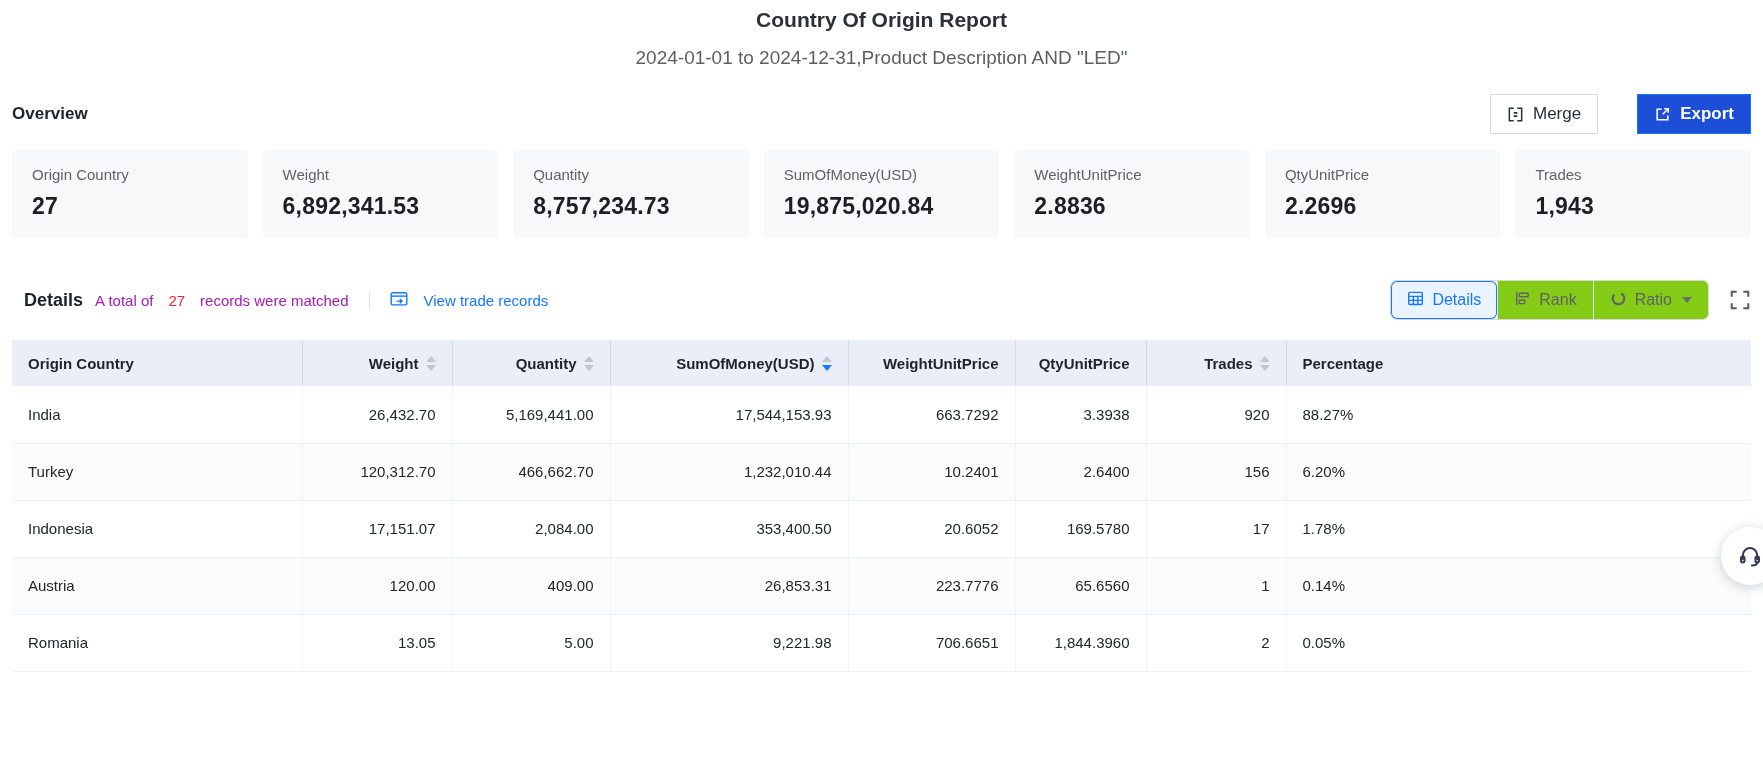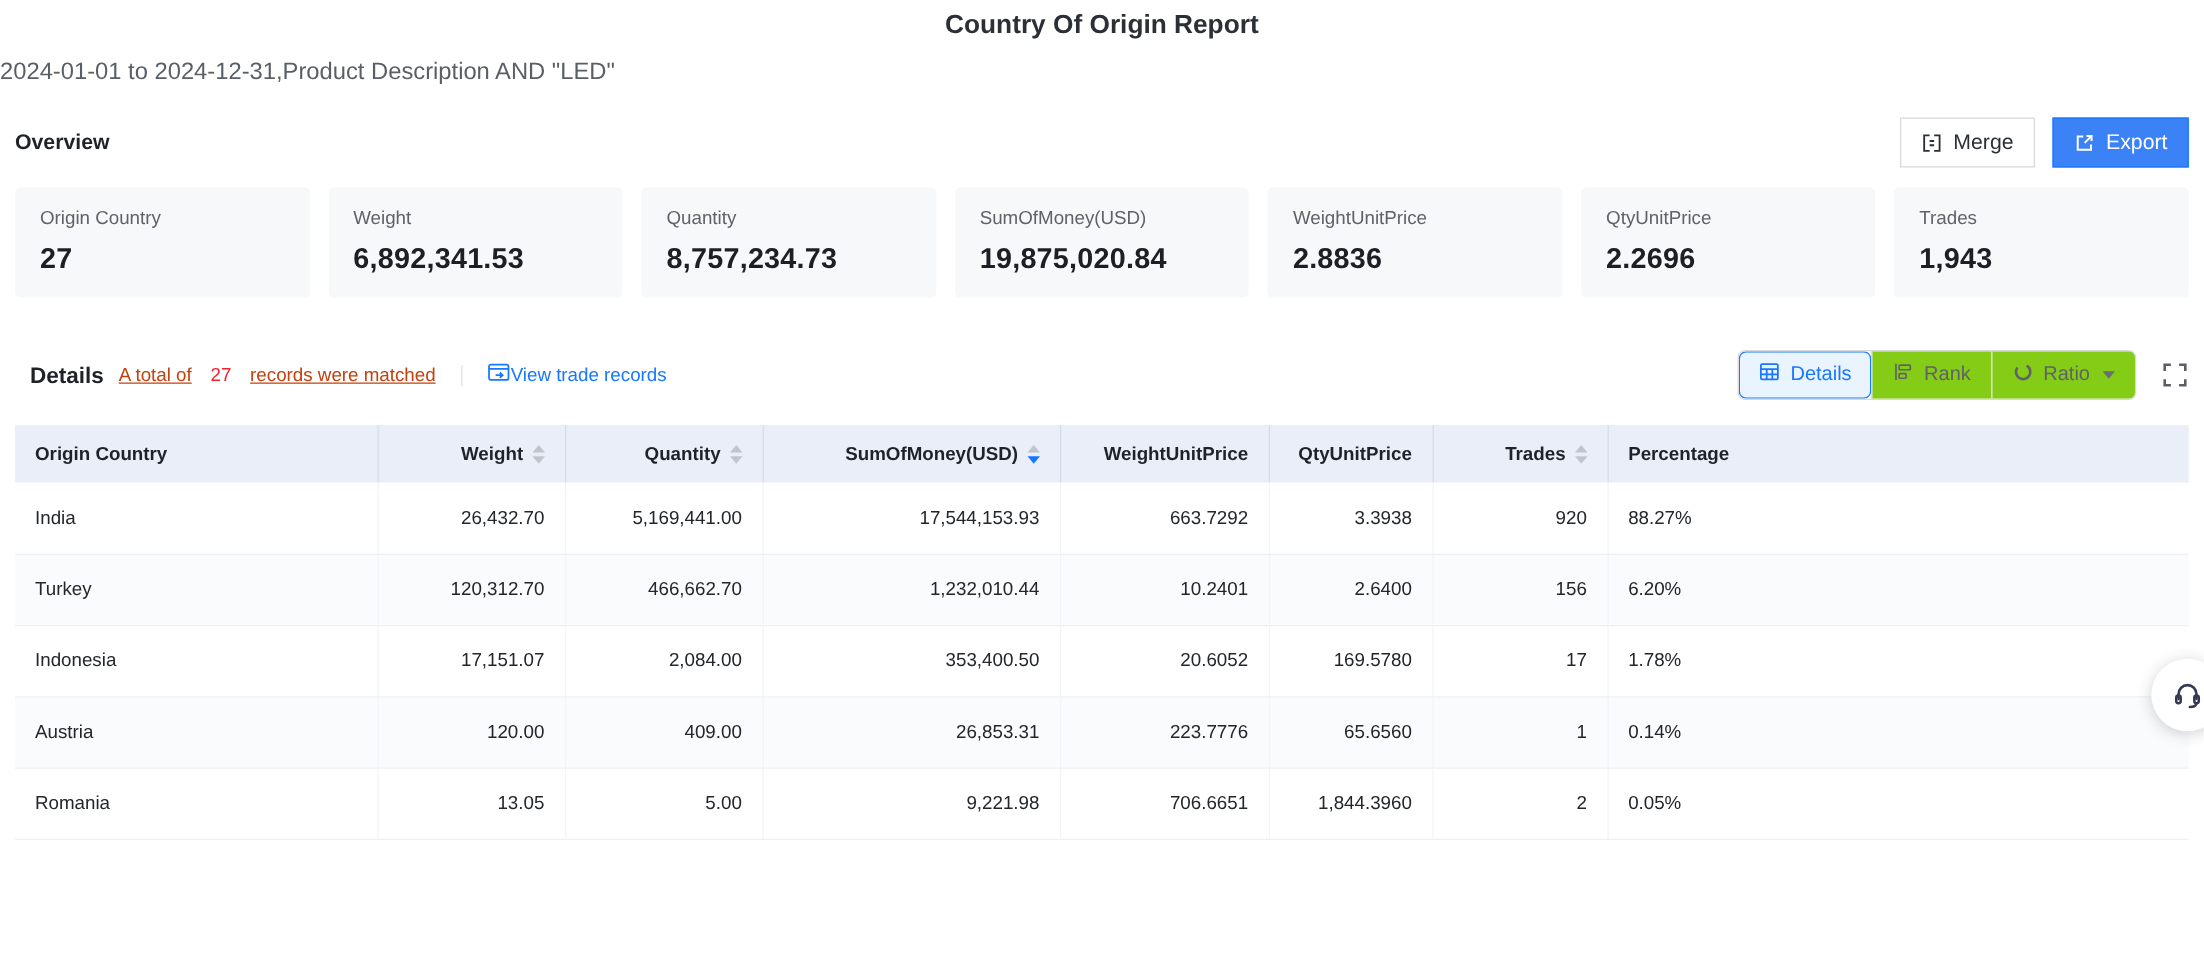--- a/index.html
+++ b/index.html
@@ -13,20 +13,21 @@
   }
   
   .page-title {
     text-align: center;
     padding-top: 8px;
     font-size: 21px;
     font-weight: 700;
     color: #2b2f36;
   }
   .page-subtitle {
+    text-align: center;
     margin-top: 15px;
     font-size: 19px;
     font-weight: 500;
     color: #5a5f66;
   }
   
   .overview-bar {
     margin-top: 25px;
     padding: 0 12px;
     display: flex;
@@ -41,21 +42,21 @@
     display: inline-flex;
     align-items: center;
     gap: 9px;
     font-size: 17px;
     padding: 0 16px;
     cursor: pointer;
     background: #fff;
     border: 1px solid #d9d9d9;
     color: #2b2f36;
   }
-  .btn-export { background: #3b82f6; border-color: #1677ff; color: #fff; font-weight: 400; }
+  .btn-export { background: #1d4ed8; border-color: #1677ff; color: #fff; font-weight: 700; margin-left: 25px; }
   .btn svg { display: block; }
   
   .cards-row {
     display: flex;
     gap: 15px;
     padding: 0 12px;
     margin-top: 16px;
   }
   .stat-card {
     flex: 1;
@@ -69,25 +70,25 @@
   .details-bar {
     margin-top: 42px;
     padding: 0 12px;
     display: flex;
     justify-content: space-between;
     align-items: center;
     margin-left: 12px;
   }
   .details-left { display: flex; align-items: center; gap: 12px; }
   .details-heading { font-size: 18px; font-weight: 700; color: #1f2329; }
-  .match-text { font-size: 15px; color: #c2410c; text-decoration: underline; }
+  .match-text { font-size: 15px; color: #a21caf; }
   .match-count { font-size: 15px; color: #f5222d; padding: 0 3px; }
   .v-divider { width: 1px; height: 17px; background: #dcdfe6; margin: 0 8px; }
   .trade-link {
-    display: inline-flex; align-items: center; gap: 1px;
+    display: inline-flex; align-items: center; gap: 16px;
     color: #1677ff; font-size: 15px; cursor: pointer; text-decoration: none;
   }
   .details-right { display: flex; align-items: center; }
   .seg-group {
     display: flex;
     border: 1px solid #d9d9d9;
     border-radius: 6px;
     overflow: hidden;
     background: #fff;
   }

